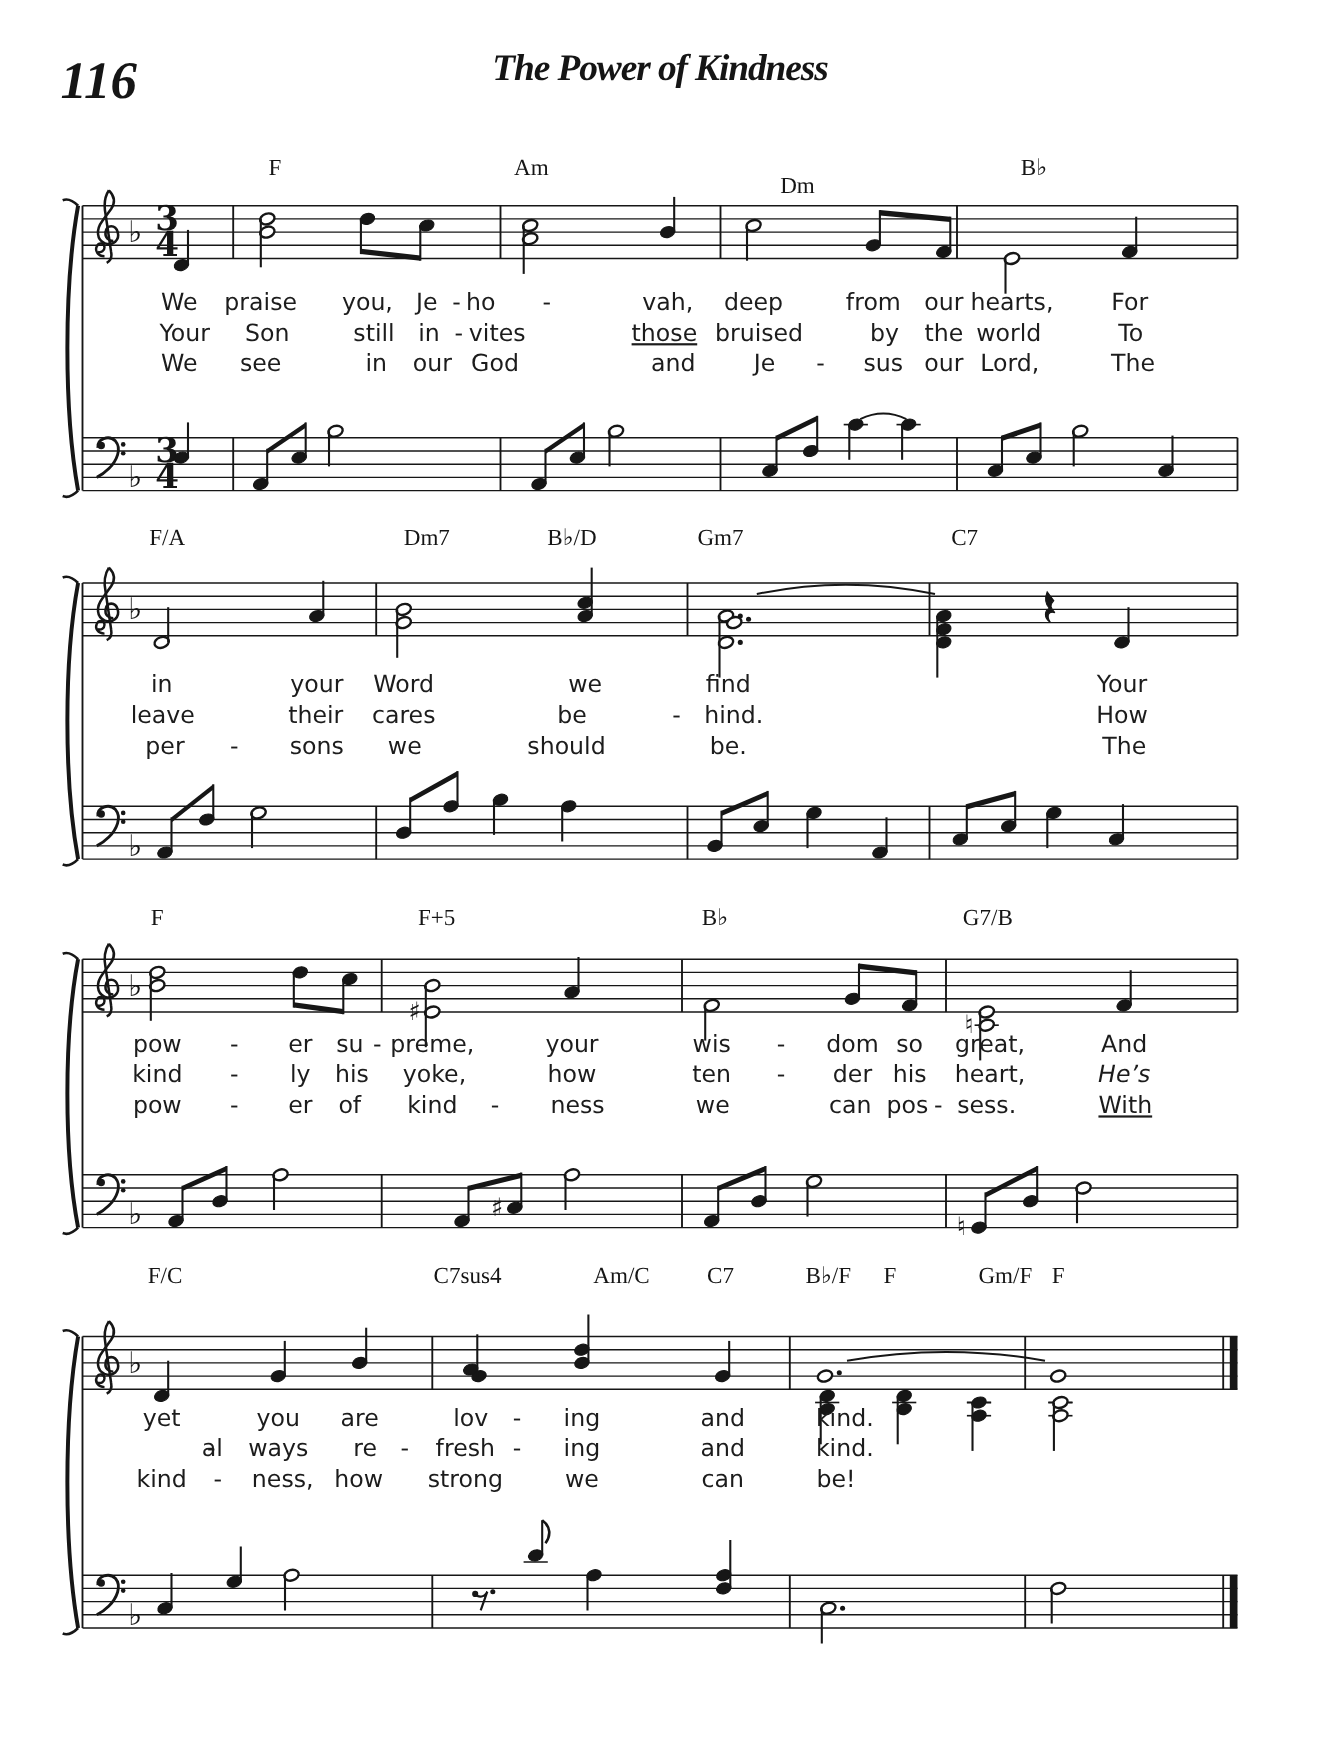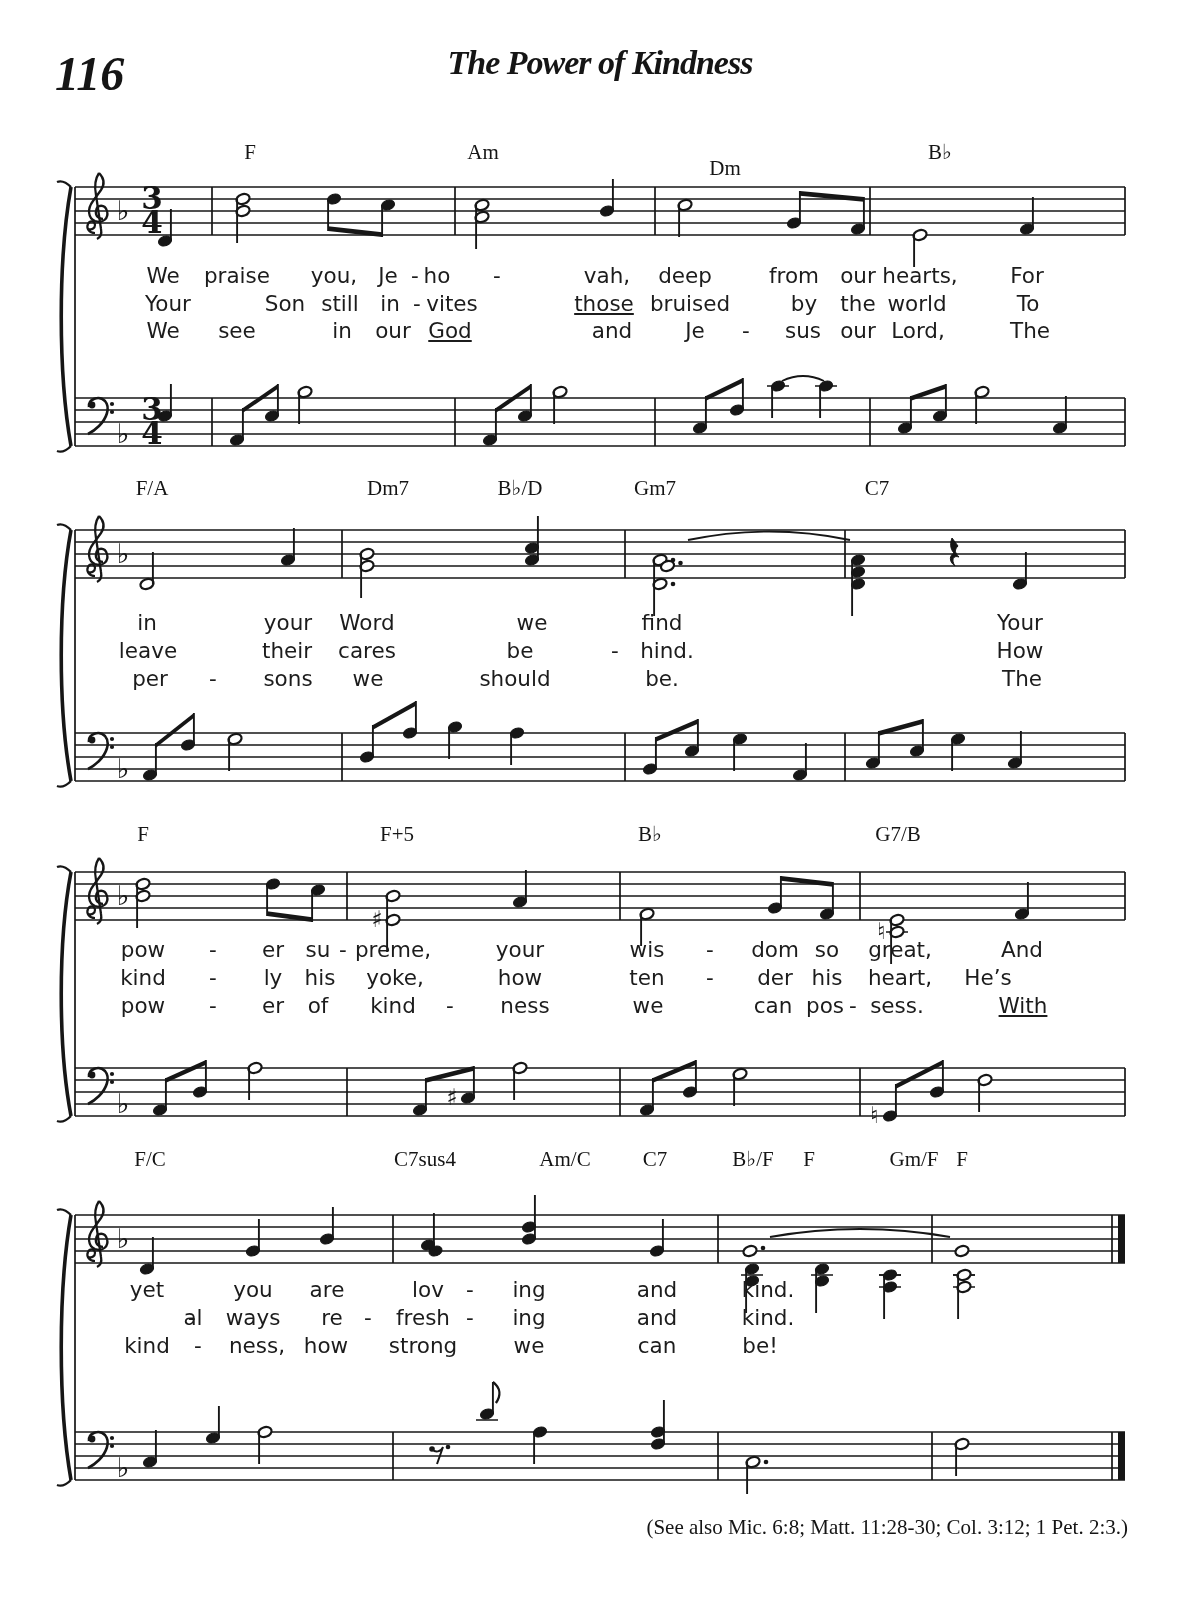--- a/index.html
+++ b/index.html
@@ -411,36 +411,36 @@
       <span class="syl" style="left: 415px; top: 263px;">-</span>
       <span class="syl" style="left: 437px; top: 263px;">ho</span>
       <span class="syl" style="left: 497px; top: 263px;">-</span>
       <span class="syl" style="left: 607px; top: 263px;">vah,</span>
       <span class="syl" style="left: 685px; top: 263px;">deep</span>
       <span class="syl" style="left: 794px; top: 263px;">from</span>
       <span class="syl" style="left: 858px; top: 263px;">our</span>
       <span class="syl" style="left: 920px; top: 263px;">hearts,</span>
       <span class="syl" style="left: 1027px; top: 263px;">For</span>
       <span class="syl" style="left: 168px; top: 291px;">Your</span>
-      <span class="syl" style="left: 243px; top: 291px; margin-left: 42px;">Son</span>
+      <span class="syl" style="left: 243px; top: 291px;">Son</span>
       <span class="syl" style="left: 340px; top: 291px;">still</span>
       <span class="syl" style="left: 390px; top: 291px;">in</span>
       <span class="syl" style="left: 417px; top: 291px;">-</span>
       <span class="syl" style="left: 452px; top: 291px;">vites</span>
       <span class="syl" style="left: 604px; top: 291px; text-decoration: underline;">those</span>
       <span class="syl" style="left: 690px; top: 291px;">bruised</span>
       <span class="syl" style="left: 804px; top: 291px;">by</span>
       <span class="syl" style="left: 858px; top: 291px;">the</span>
       <span class="syl" style="left: 917px; top: 291px;">world</span>
       <span class="syl" style="left: 1028px; top: 291px;">To</span>
       <span class="syl" style="left: 163px; top: 318px;">We</span>
       <span class="syl" style="left: 237px; top: 318px;">see</span>
       <span class="syl" style="left: 342px; top: 318px;">in</span>
       <span class="syl" style="left: 393px; top: 318px;">our</span>
-      <span class="syl" style="left: 450px; top: 318px; text-decoration: underline;">God</span>
+      <span class="syl" style="left: 450px; top: 318px;">God</span>
       <span class="syl" style="left: 612px; top: 318px;">and</span>
       <span class="syl" style="left: 695px; top: 318px;">Je</span>
       <span class="syl" style="left: 746px; top: 318px;">-</span>
       <span class="syl" style="left: 803px; top: 318px;">sus</span>
       <span class="syl" style="left: 858px; top: 318px;">our</span>
       <span class="syl" style="left: 918px; top: 318px;">Lord,</span>
       <span class="syl" style="left: 1030px; top: 318px;">The</span>
       <span class="chord" style="left: 152px; top: 476px;">F/A</span>
       <span class="chord" style="left: 388px; top: 476px;">Dm7</span>
       <span class="chord" style="left: 520px; top: 476px;">B♭/D</span>
@@ -487,21 +487,21 @@
       <span class="syl" style="left: 213px; top: 965px;">-</span>
       <span class="syl" style="left: 273px; top: 965px;">ly</span>
       <span class="syl" style="left: 320px; top: 965px;">his</span>
       <span class="syl" style="left: 395px; top: 965px;">yoke,</span>
       <span class="syl" style="left: 520px; top: 965px;">how</span>
       <span class="syl" style="left: 647px; top: 965px;">ten</span>
       <span class="syl" style="left: 710px; top: 965px;">-</span>
       <span class="syl" style="left: 775px; top: 965px;">der</span>
       <span class="syl" style="left: 827px; top: 965px;">his</span>
       <span class="syl" style="left: 900px; top: 965px;">heart,</span>
-      <span class="syl" style="left: 988px; top: 965px;">He’s</span>
+      <span class="syl" style="left: 1022px; top: 965px; font-style: italic;">He’s</span>
       <span class="syl" style="left: 143px; top: 993px;">pow</span>
       <span class="syl" style="left: 213px; top: 993px;">-</span>
       <span class="syl" style="left: 273px; top: 993px;">er</span>
       <span class="syl" style="left: 318px; top: 993px;">of</span>
       <span class="syl" style="left: 393px; top: 993px;">kind</span>
       <span class="syl" style="left: 450px; top: 993px;">-</span>
       <span class="syl" style="left: 525px; top: 993px;">ness</span>
       <span class="syl" style="left: 648px; top: 993px;">we</span>
       <span class="syl" style="left: 773px; top: 993px;">can</span>
       <span class="syl" style="left: 825px; top: 993px;">pos</span>
@@ -536,14 +536,13 @@
       <span class="syl" style="left: 768px; top: 1305px;">kind.</span>
       <span class="syl" style="left: 147px; top: 1333px;">kind</span>
       <span class="syl" style="left: 198px; top: 1333px;">-</span>
       <span class="syl" style="left: 257px; top: 1333px;">ness,</span>
       <span class="syl" style="left: 326px; top: 1333px;">how</span>
       <span class="syl" style="left: 423px; top: 1333px;">strong</span>
       <span class="syl" style="left: 529px; top: 1333px;">we</span>
       <span class="syl" style="left: 657px; top: 1333px;">can</span>
       <span class="syl" style="left: 760px; top: 1333px;">be!</span>
     </div>
-  <div id="footer-ref">(See also Mic. 6:8; Matt. 11:28-30; Col. 3:12; 1 Pet. 2:3.)</div>
 </div>
 
 </body></html>

